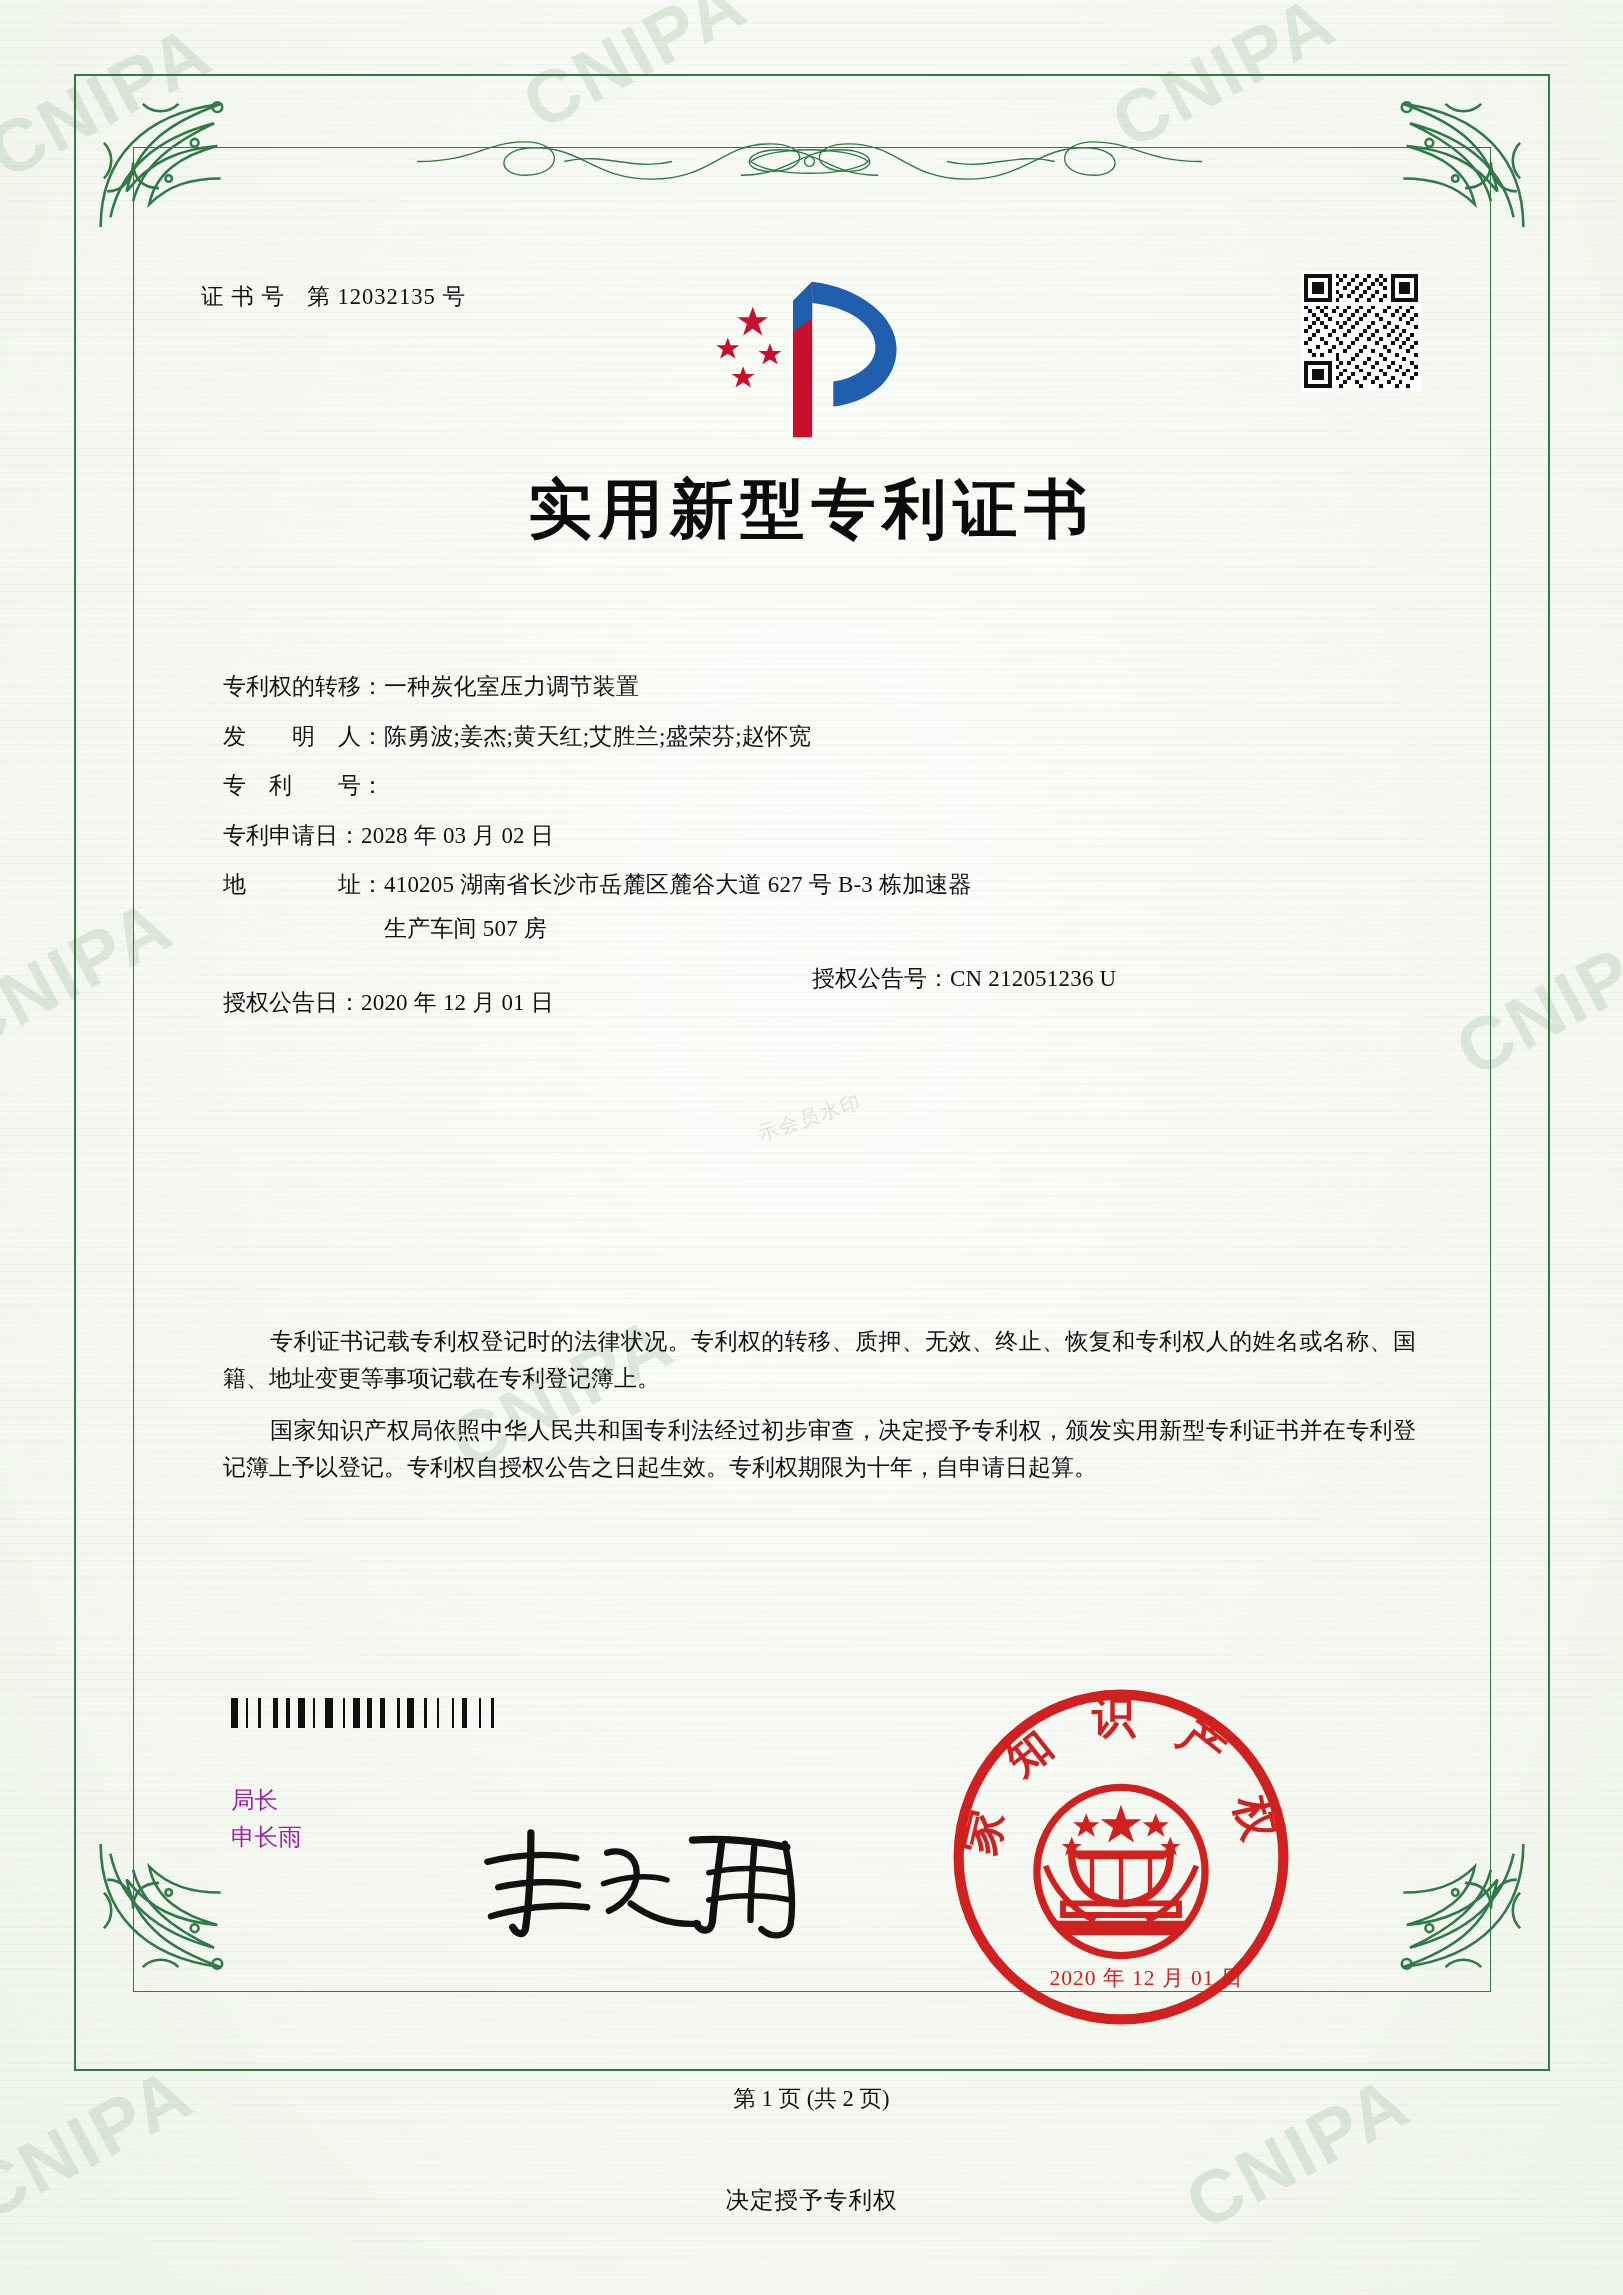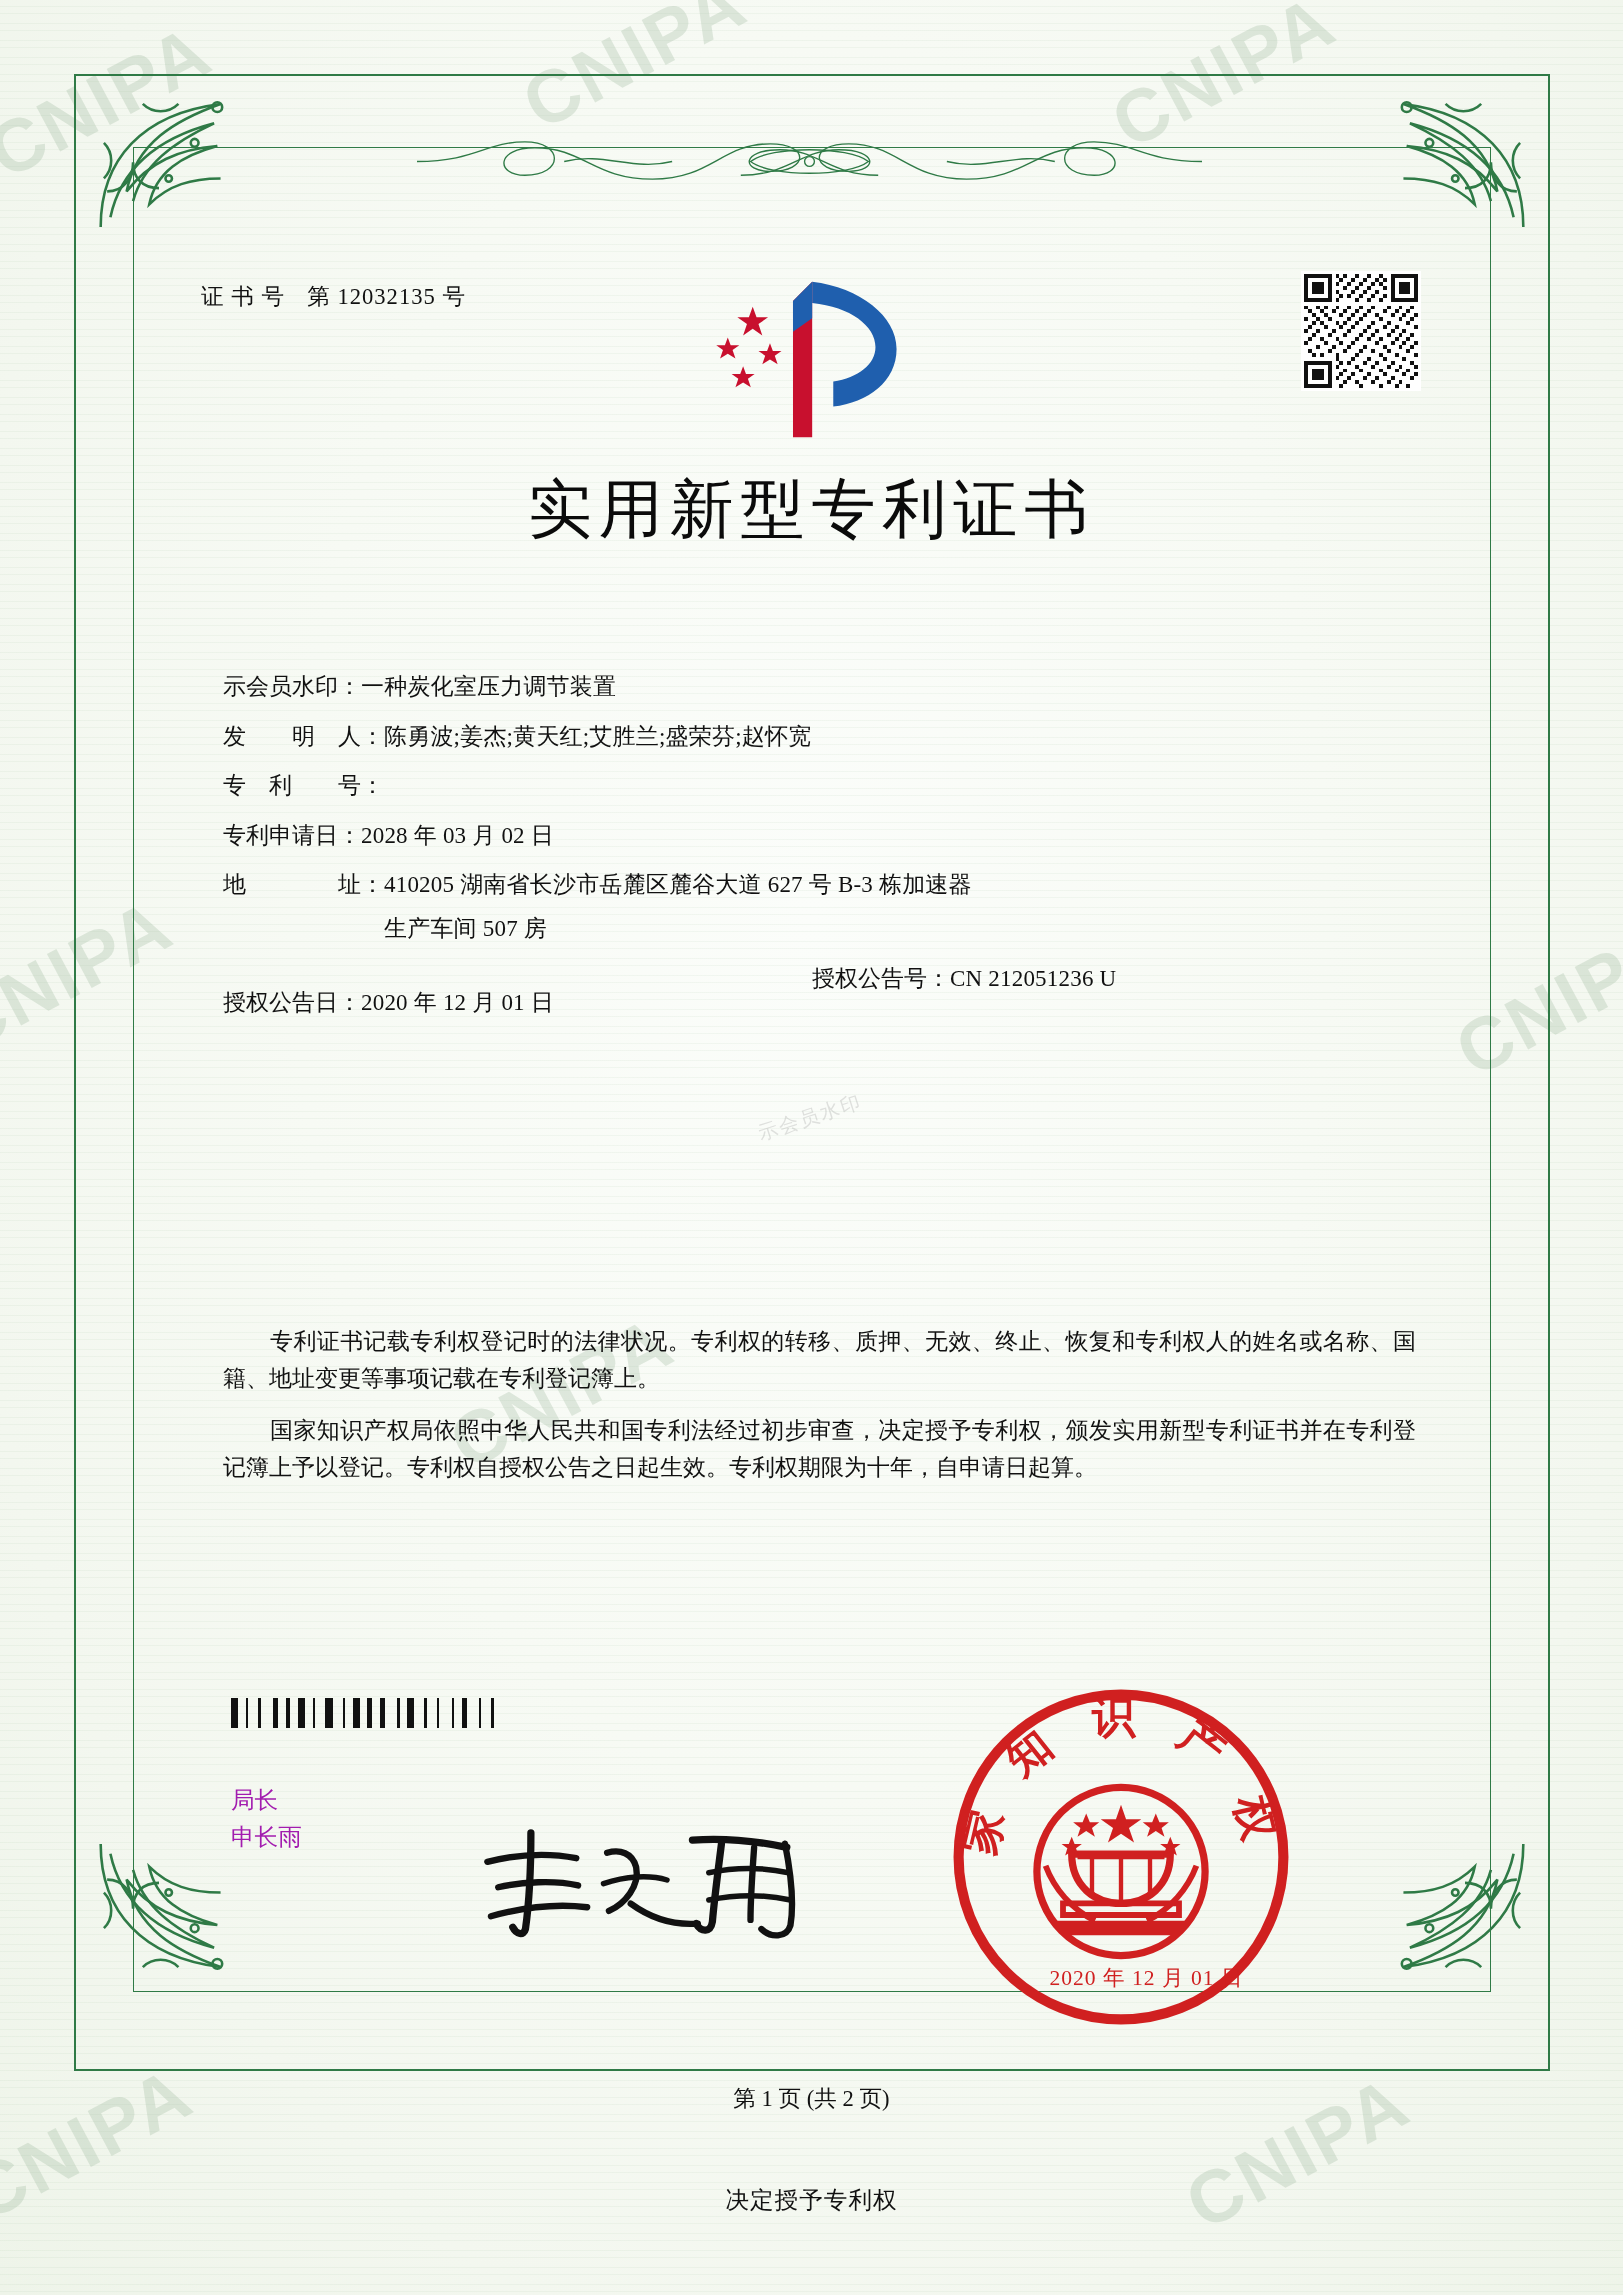--- a/index.html
+++ b/index.html
@@ -116,21 +116,21 @@
     left: 699px; top: 272px;
     width: 211px; height: 177px;
   }
   #emblem svg { width: 100%; height: 100%; display: block; }
 
   #main-title {
     position: absolute;
     left: 0; right: 0; top: 466px;
     text-align: center;
     font-size: 64px;
-    font-weight: 400;
+    font-weight: 700;
     letter-spacing: 6.9px;
     color: #0b0b0b;
     font-family: "Liberation Serif", "DejaVu Serif", serif;
   }
 
   
   #fields {
     position: absolute;
     left: 223px; top: 675px;
     width: 1188px;
@@ -560,21 +560,21 @@
         <polygon points="46,96 49,104 58,104 51,109 54,118 46,113 38,118 41,109 34,104 43,104"></polygon>
         <polygon points="74,72 77,80 86,80 79,85 82,94 74,89 66,94 69,85 62,80 71,80"></polygon>
       </g>
     </svg>
   </div>
 
   <div id="main-title">实用新型专利证书</div>
 
   <div id="fields">
     <div class="field-row">
-      <span class="field-label">示会员水印：</span>
+      <span class="field-label">专利权的转移：</span>
       <span class="field-value">一种炭化室压力调节装置</span>
     </div>
     <div class="field-row">
       <span class="field-label">发　　明　人：</span>
       <span class="field-value">陈勇波;姜杰;黄天红;艾胜兰;盛荣芬;赵怀宽</span>
     </div>
     <div class="field-row">
       <span class="field-label">专　利　　号：</span>
     </div>
     <div class="field-row">

